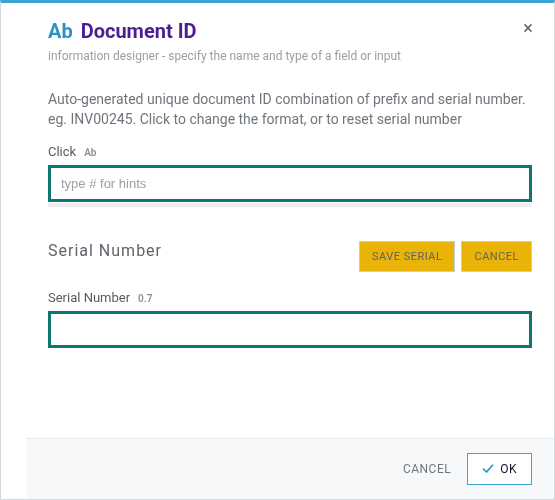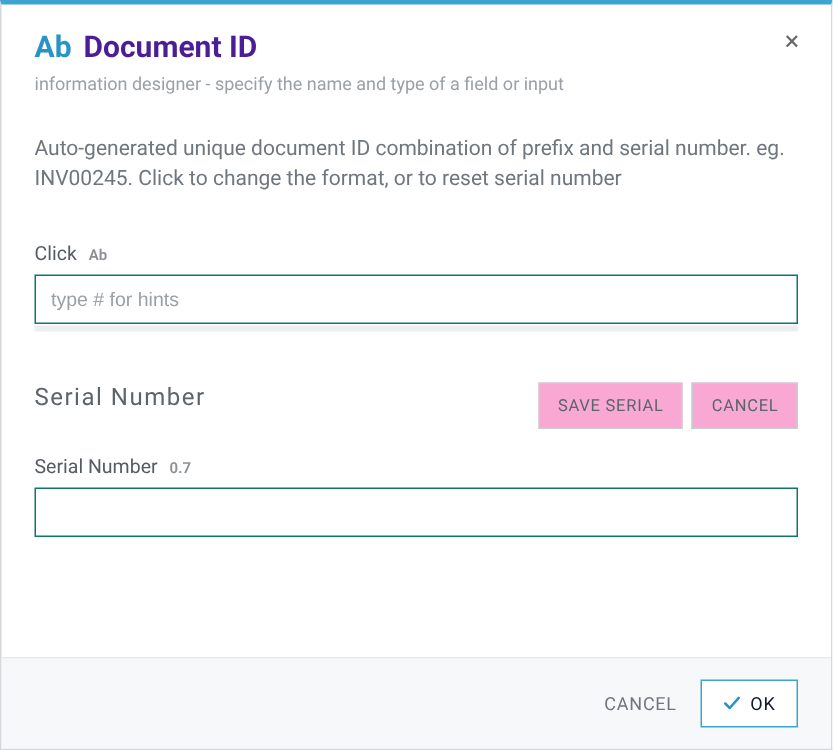--- a/index.html
+++ b/index.html
@@ -5,20 +5,21 @@
   * { box-sizing: border-box; margin: 0; padding: 0; }
   html, body { width: 555px; height: 500px; font-family: -apple-system, BlinkMacSystemFont, "Segoe UI", Roboto, Arial, sans-serif; background: #fff; }
   .modal {
     width: 555px;
     height: 500px;
     border: 1px solid #d4d8db;
     border-top: 3px solid #3ba4d1;
     display: flex;
     flex-direction: column;
     position: relative;
+    padding-left: 25px;
   }
   .header {
     padding: 16px 22px 4px 22px;
     position: relative;
   }
   .title-row {
     display: flex;
     align-items: baseline;
     gap: 8px;
   }
@@ -52,38 +53,38 @@
   }
   .body {
     padding: 22px 22px 10px 22px;
     flex: 1;
     overflow: hidden;
   }
   .desc {
     color: #6f767d;
     font-size: 14px;
     line-height: 1.45;
-    margin-bottom: 32px;
+    margin-bottom: 14px;
   }
   .field-label-row {
     display: flex;
     align-items: baseline;
     gap: 8px;
     color: #555b62;
     font-size: 13px;
     margin-bottom: 6px;
   }
   .field-label-mini {
     color: #8a9096;
     font-size: 10px;
     font-weight: 600;
   }
   .input {
     width: 100%;
-    border: 1px solid #0f766e;
+    border: 3px solid #0f766e;
     padding: 8px 10px;
     font-size: 13px;
     color: #333;
     outline: none;
   }
   .input::placeholder { color: #9aa0a6; }
   .shadow-bar {
     height: 4px;
     background: #eceef0;
     margin-top: 1px;
@@ -107,21 +108,21 @@
   }
   .serial-note {
     color: #9aa0a6;
     font-size: 11px;
     line-height: 1.4;
     max-width: 320px;
   }
   .btn-row { display: flex; gap: 6px; }
   .btn {
     border: 1px solid #c7ccd1;
-    background: #f9a8d4;
+    background: #eab308;
     color: #5d646b;
     font-size: 11px;
     letter-spacing: 0.5px;
     padding: 8px 12px;
     cursor: pointer;
     white-space: nowrap;
     font-family: inherit;
   }
   .serial-field {
     margin-top: 18px;

